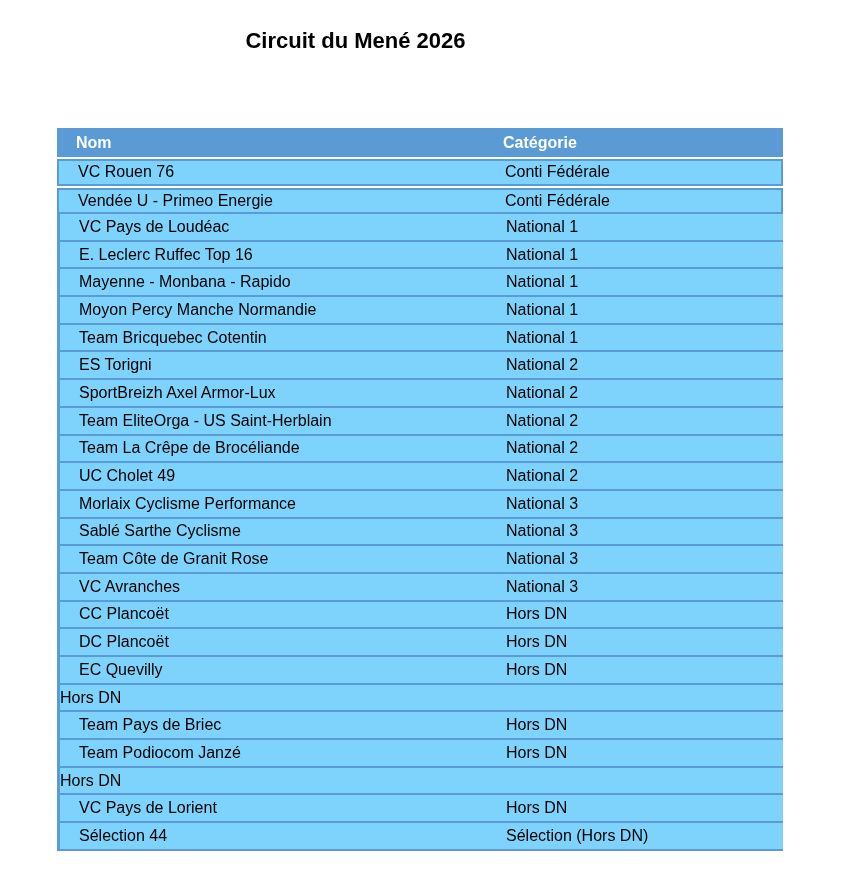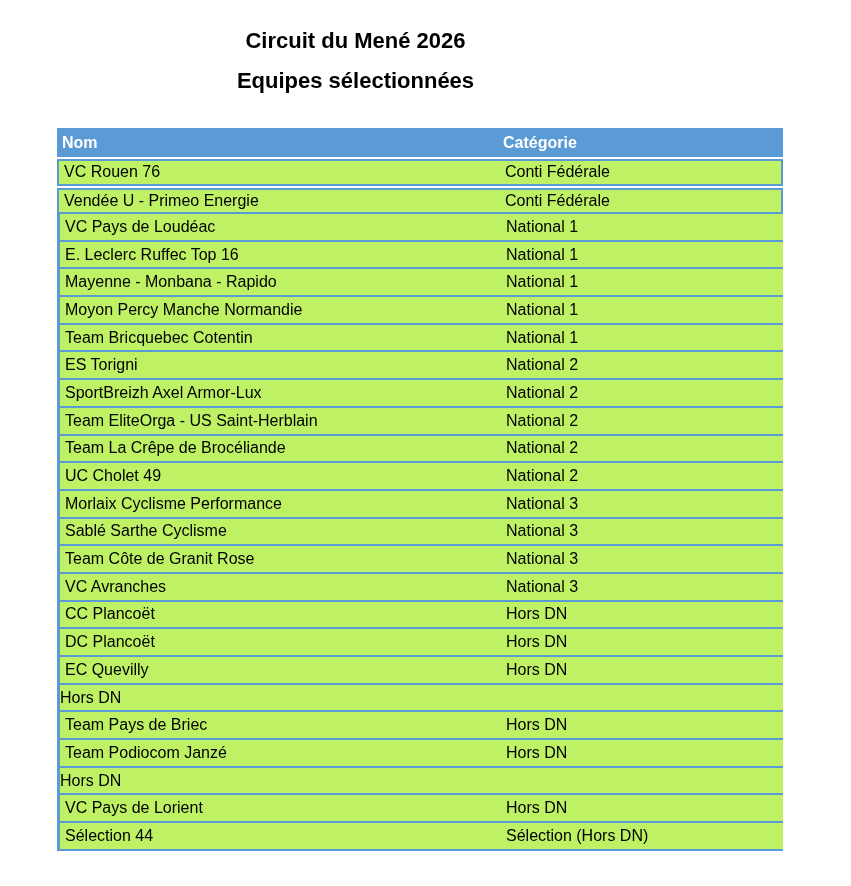--- a/index.html
+++ b/index.html
@@ -34,46 +34,45 @@
     color: #ffffff;
     font-weight: bold;
     font-size: 16px;
   }
   .row {
     display: flex;
     align-items: center;
     height: 27.7px;
     border-left: 3px solid #5B9BD5;
     border-bottom: 2.5px solid #5B9BD5;
-    background: #bef264;
+    background: #7dd3fc;
     font-size: 16px;
   }
   .row.boxed {
     border: 2.5px solid #5B9BD5;
     margin-top: 2px;
     height: 26.5px;
   }
   .cell.nom {
     width: 446px;
-    padding-left: 5px;
+    padding-left: 19px;
     white-space: nowrap;
     overflow: hidden;
   }
   .cell.cat {
     flex: 1;
     white-space: nowrap;
     overflow: hidden;
   }
 </style>
 </head>
 <body>
 
 <div class="title-block">
   <div>Circuit du Mené 2026</div>
-  <div>Equipes sélectionnées</div>
 </div>
 
 <div class="teams-table">
   <div class="header-row">
     <div class="cell nom">Nom</div>
     <div class="cell cat">Catégorie</div>
   </div>
   <div>
   <div class="row boxed">
     <div class="cell nom">VC Rouen 76</div>

